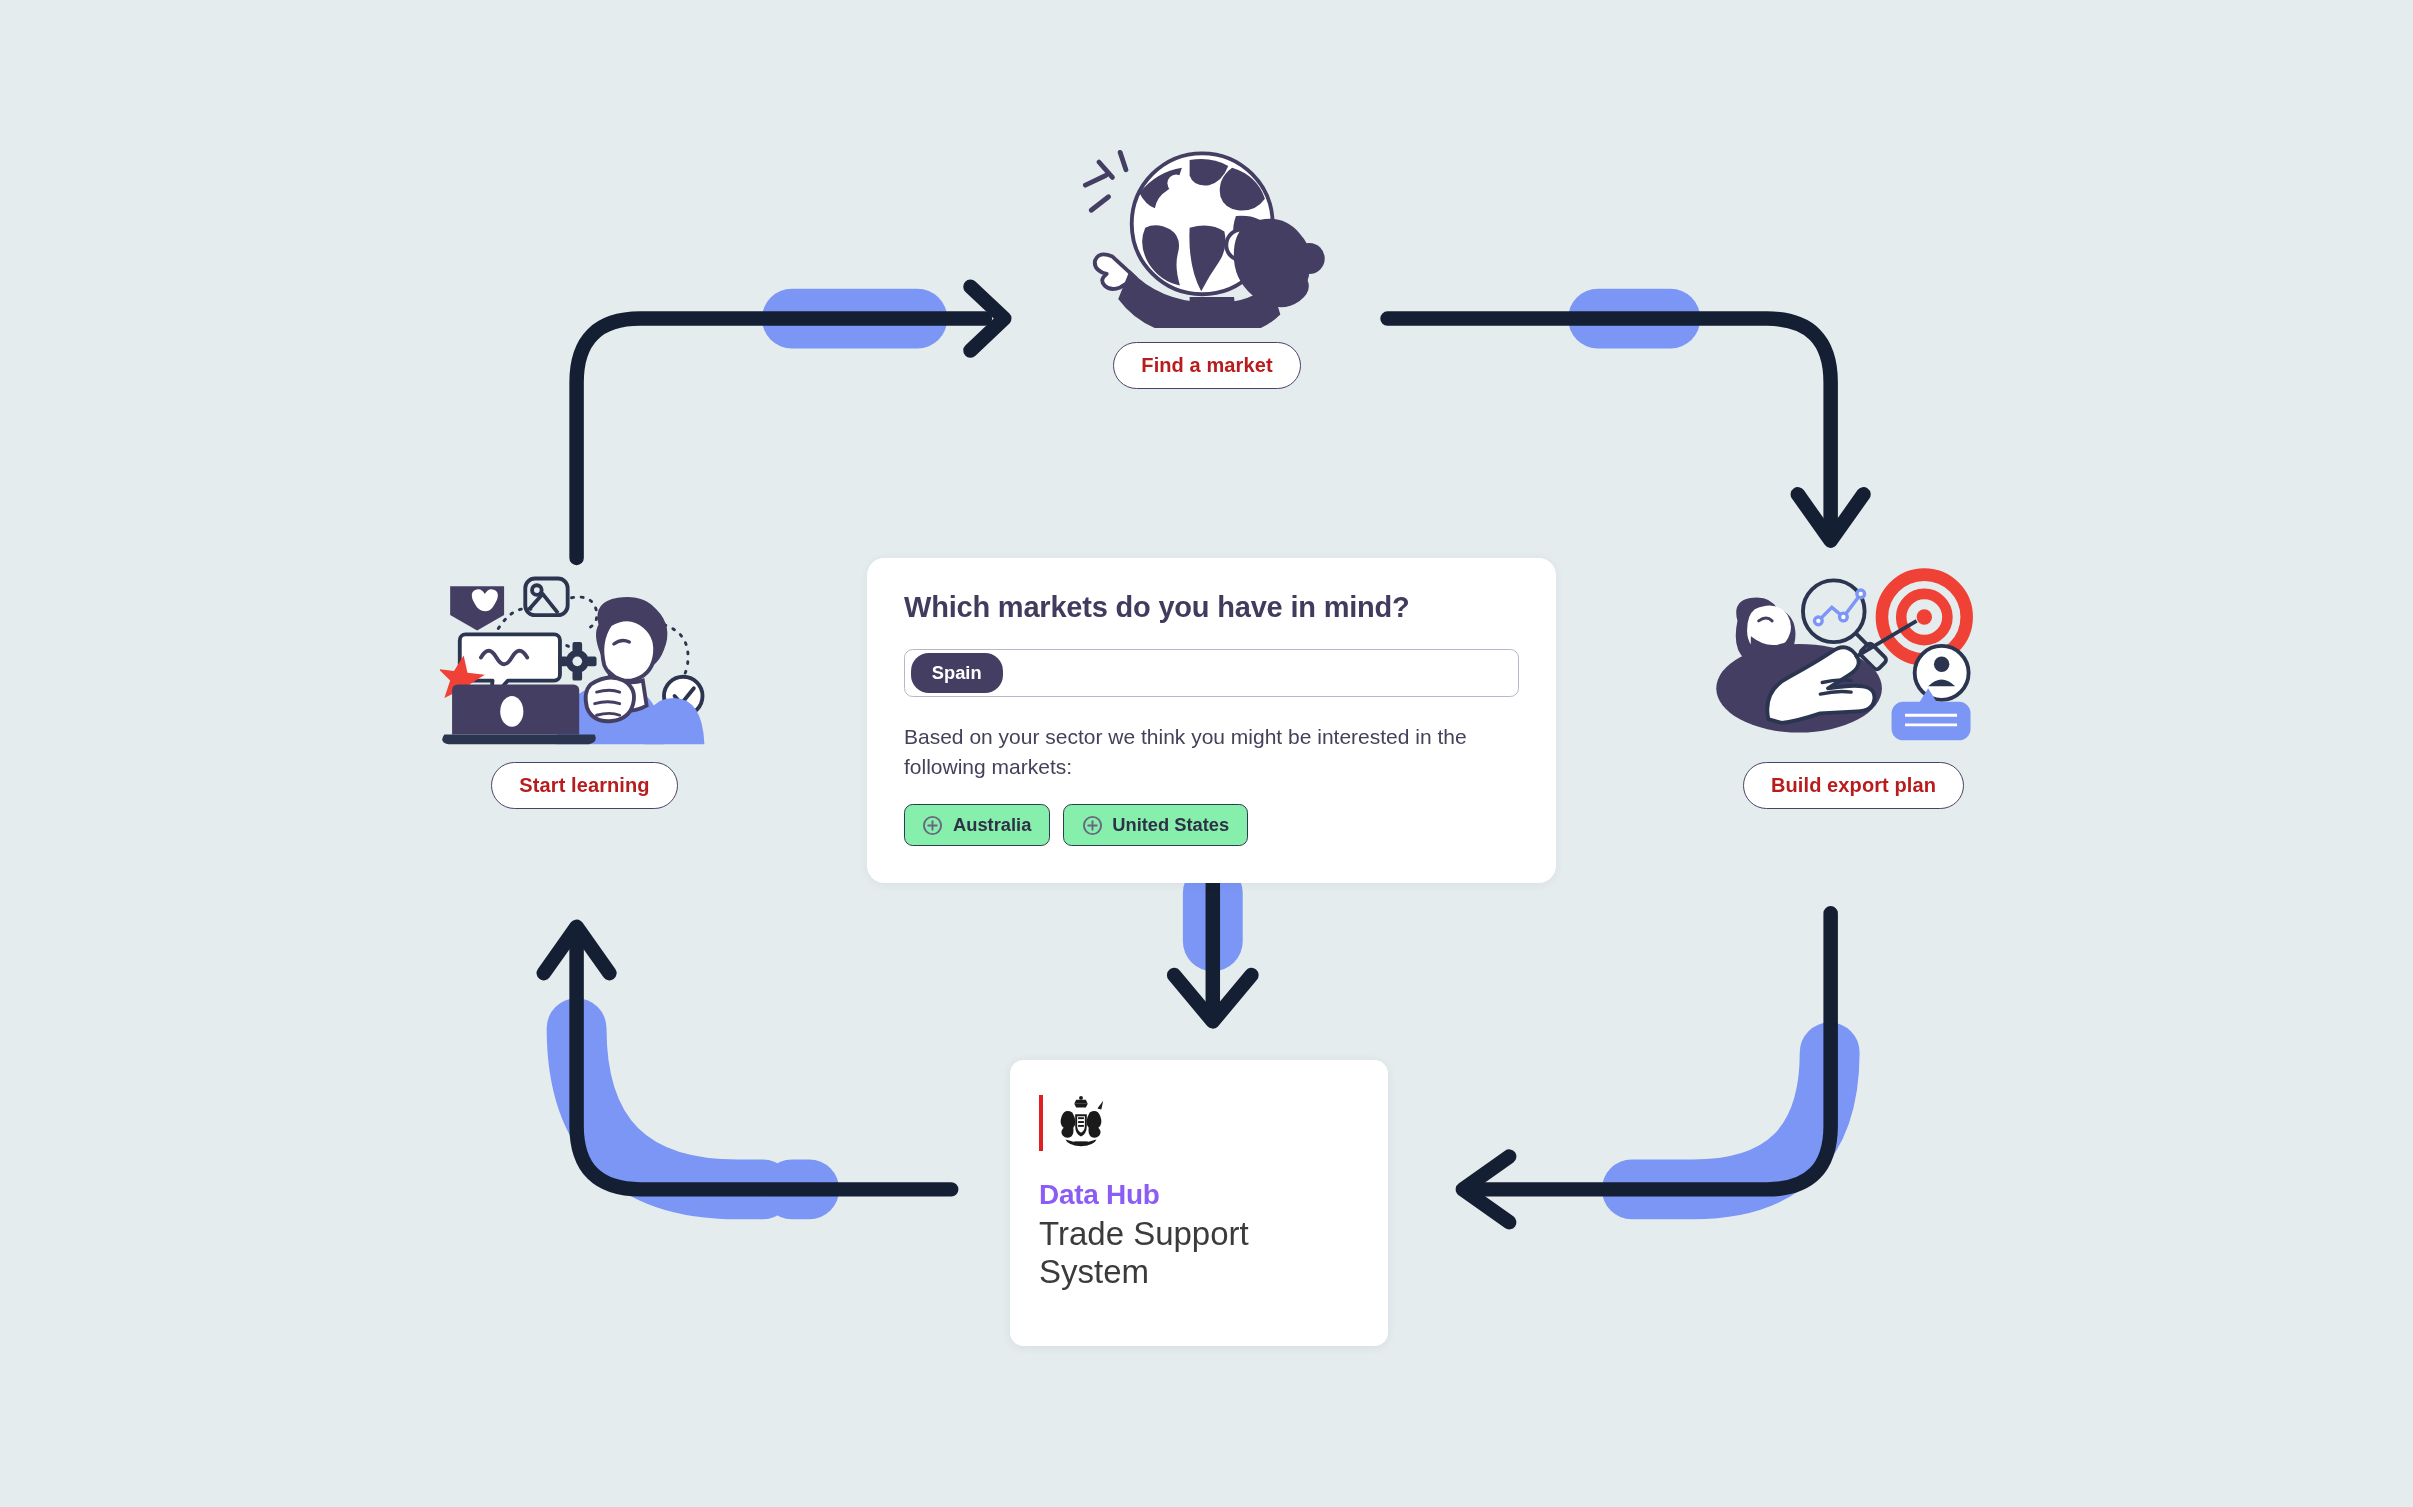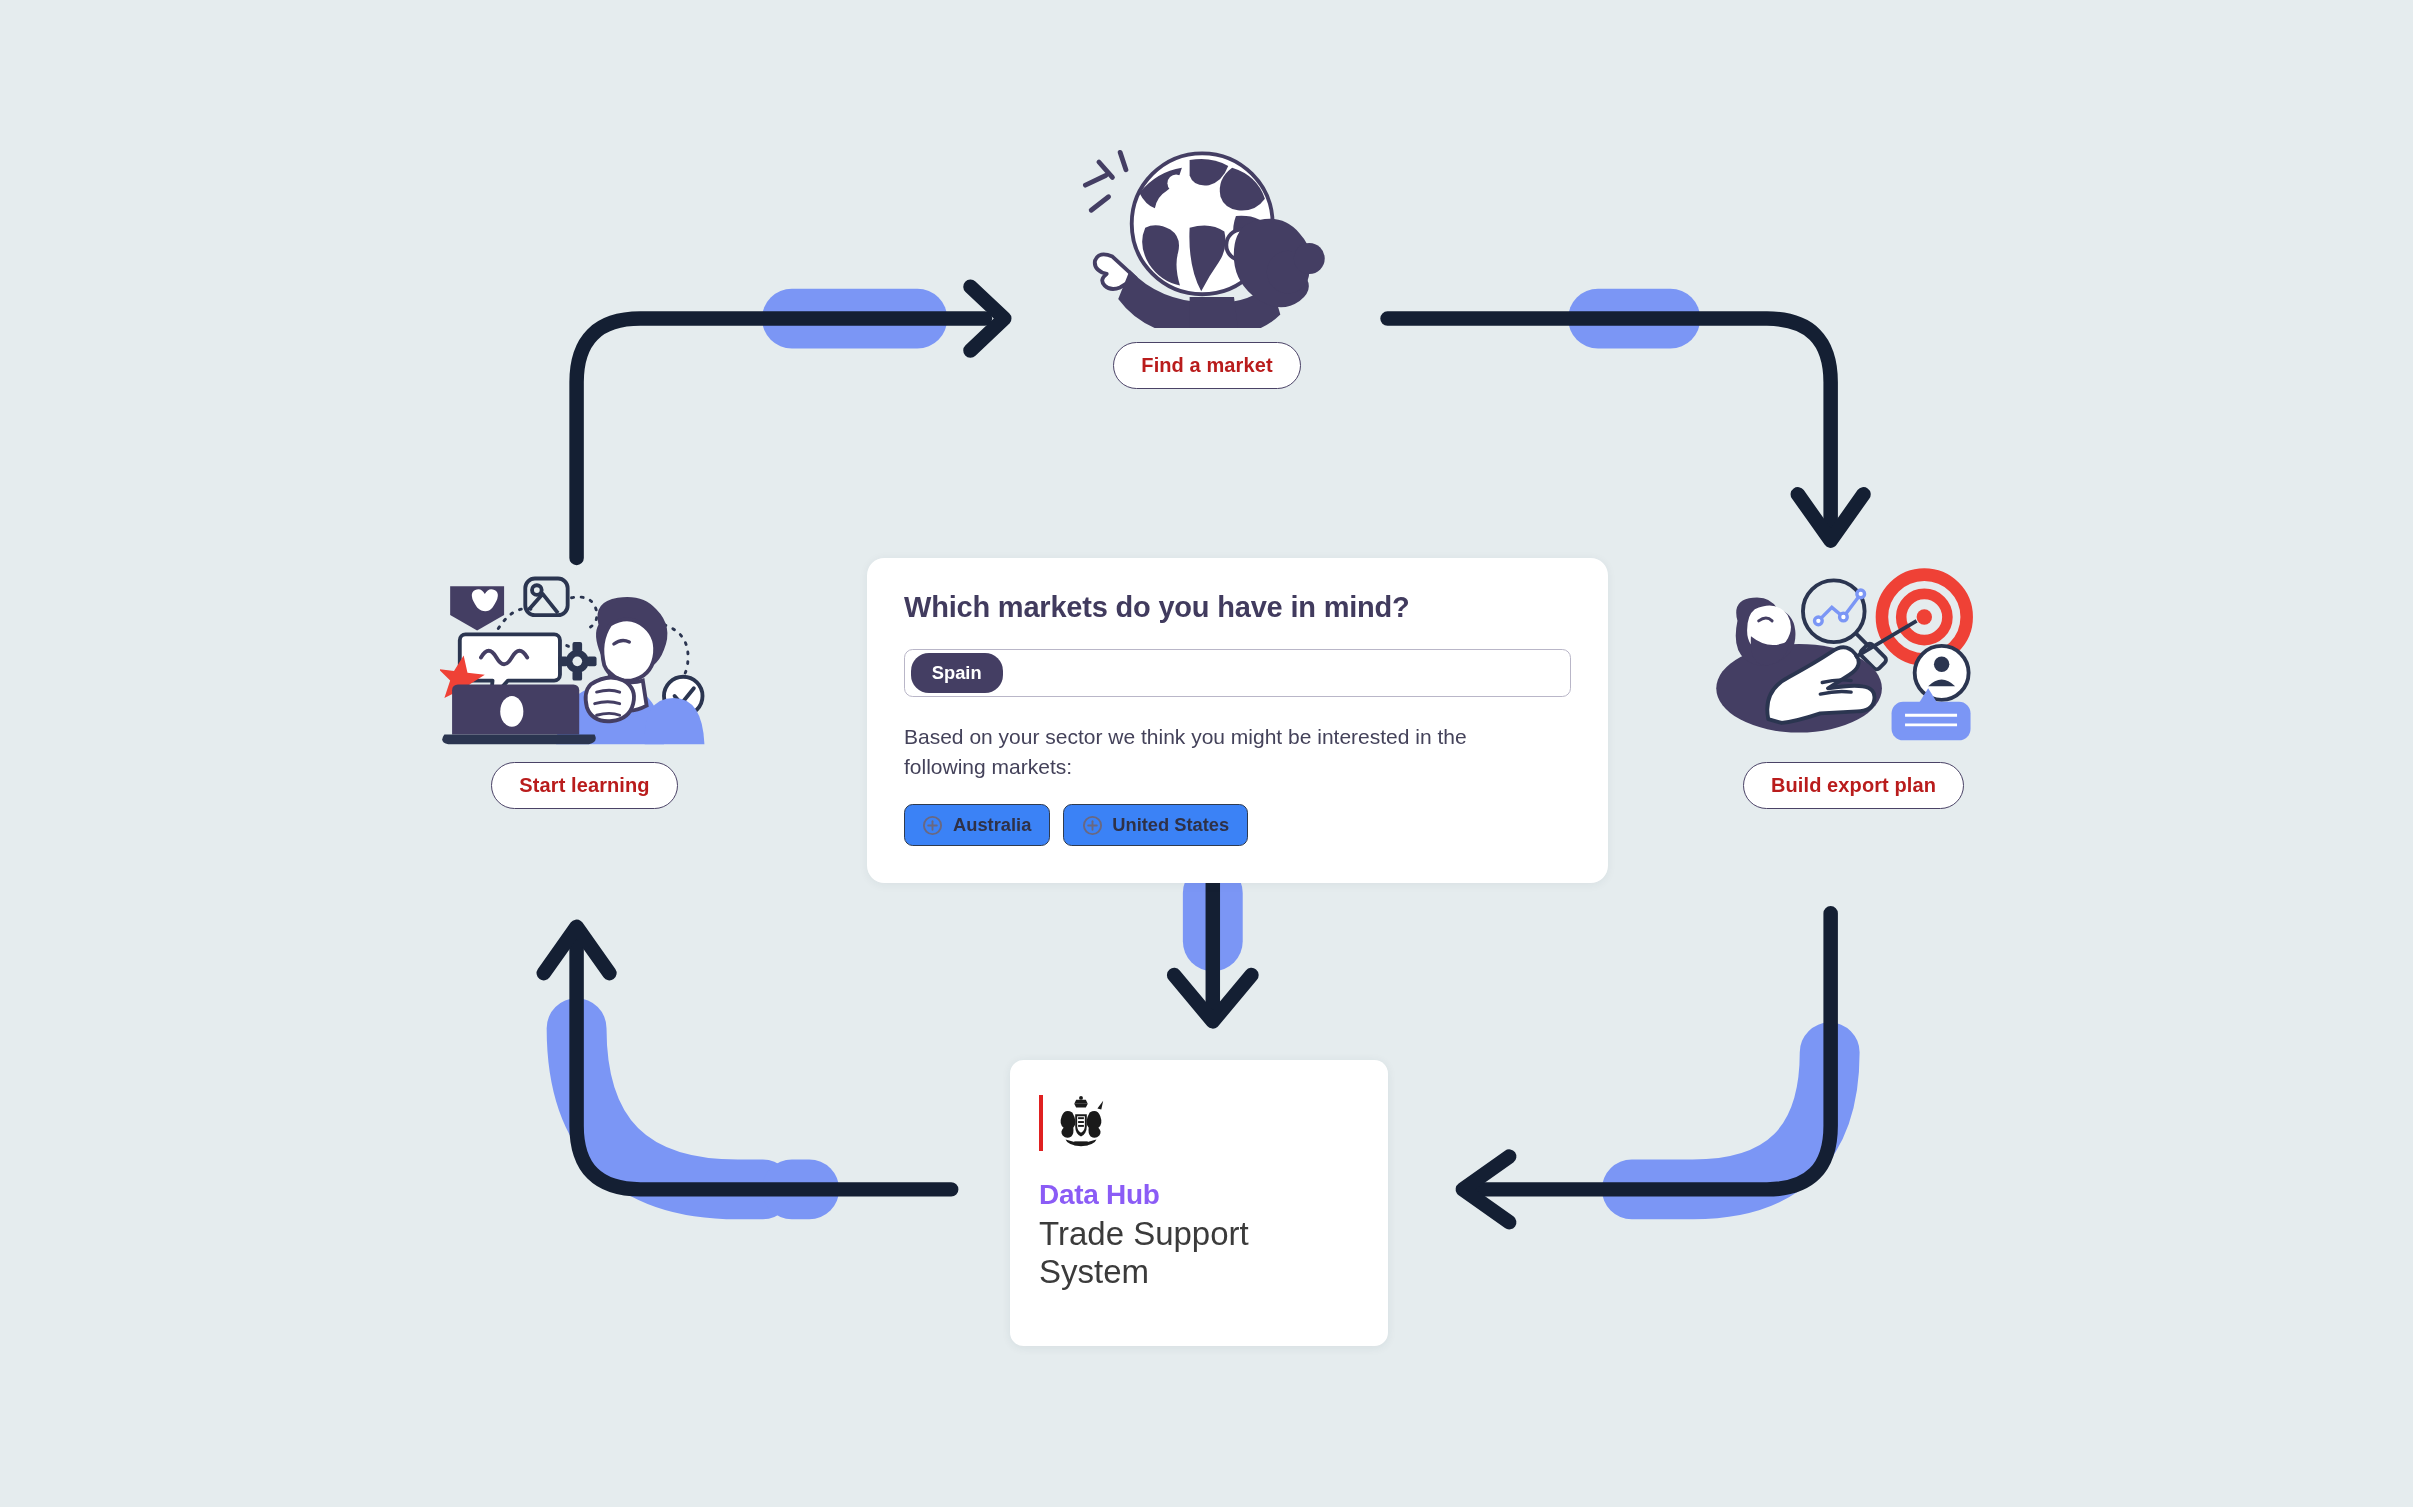--- a/index.html
+++ b/index.html
@@ -35,21 +35,21 @@
     white-space:nowrap;
     line-height:1;
     cursor:pointer;
     font-family:"Liberation Sans",sans-serif;
   }
 
   
   .market-card{
     position:absolute;
     left:867px;top:558px;
-    width:741px;
+    width:689px;
     background:#ffffff;
     border-radius:17.4px;
     box-shadow:0 1.9px 9.7px rgba(30,50,70,.06);
     padding:33px 37px 37px 37px;
     box-sizing:border-box;
     z-index:6;
   }
   .card-title{
     margin:0 0 25px 0;
     font-size:29px;
@@ -81,21 +81,21 @@
     font-size:21px;
     line-height:1.45;
     color:#44425a;
     max-width:579px;
   }
   .chip-row{display:flex;gap:13.5px;}
   .chip-suggest{
     display:inline-flex;align-items:center;gap:9.7px;
     border:1.9px solid #2f3b4f;
     border-radius:8.7px;
-    background:#3b82f6;
+    background:#86efac;
     color:#2f3147;
     font-size:18.3px;
     font-weight:700;
     padding:9.7px 17.4px;
     line-height:1;
     cursor:pointer;
   }
   .plus-ic{display:block;}
 
   

